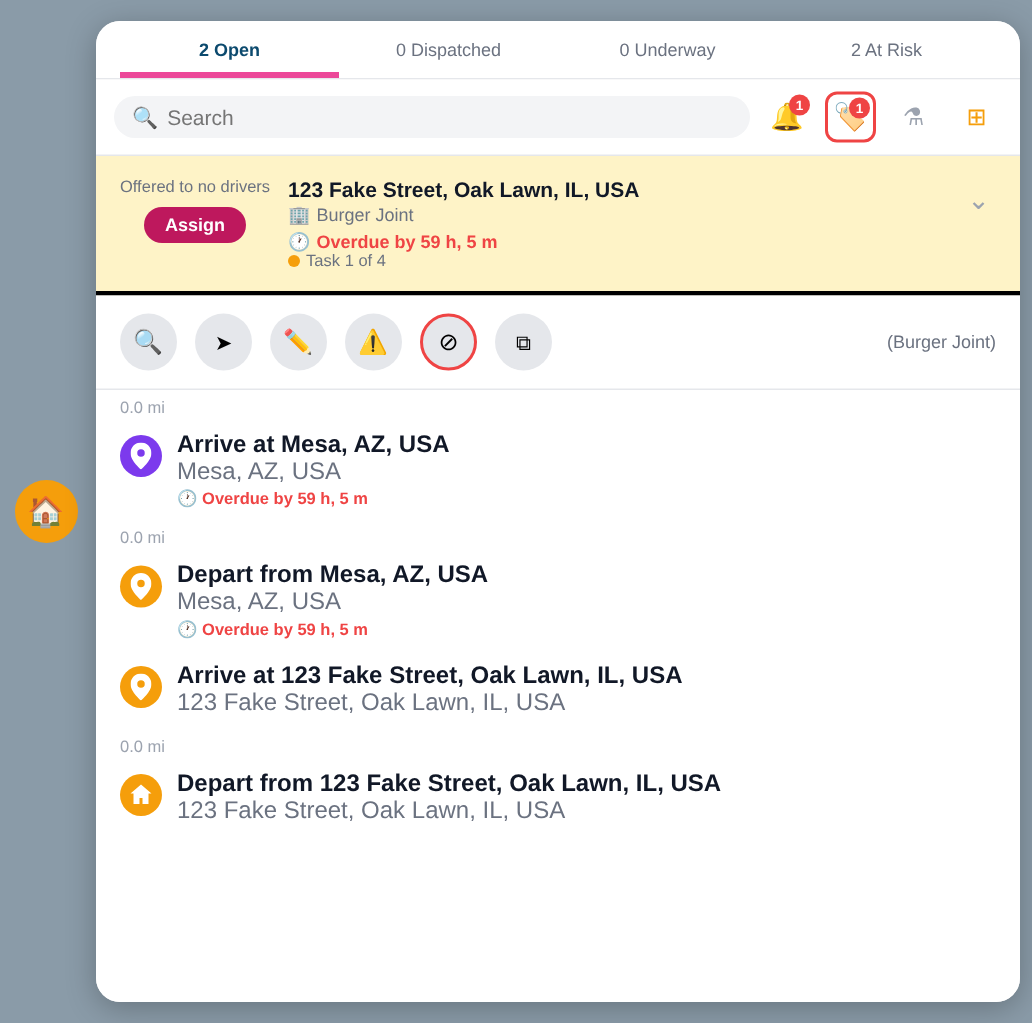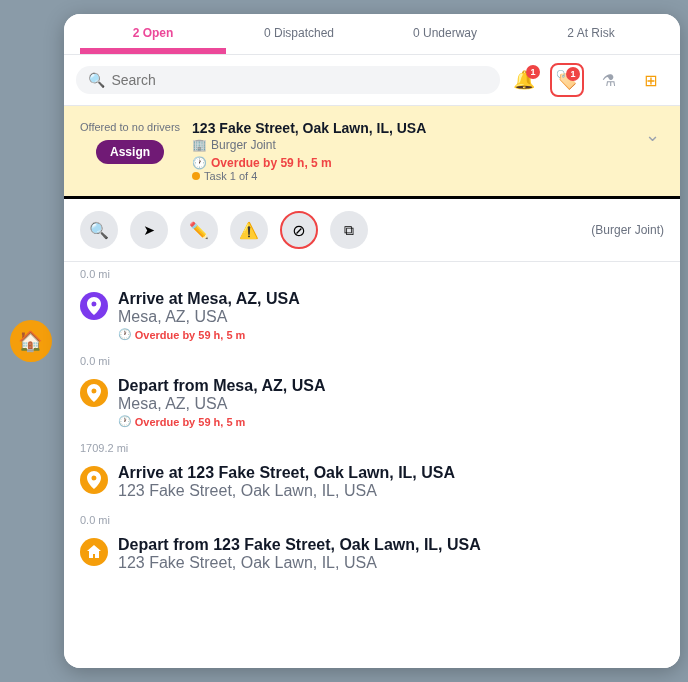--- a/index.html
+++ b/index.html
@@ -40,22 +40,22 @@
     .tab {
       flex: 1;
       text-align: center;
       font-size: 12px;
       color: #6b7280;
       padding-bottom: 8px;
       cursor: pointer;
       border-bottom: 2px solid transparent;
     }
     .tab.active {
-      color: #ec4899;
-      border-bottom: 6px solid #ec4899;
+      color: #0c4a6e;
+      border-bottom: 4px solid #ec4899;
       font-weight: 600;
       text-align: center;
     }
     
     .search-row {
       display: flex;
       align-items: center;
       background: #fff;
       padding: 8px 12px;
       gap: 8px;
@@ -124,21 +124,21 @@
       gap: 6px;
       min-width: 80px;
     }
     .offered-text {
       font-size: 11px;
       color: #6b7280;
       text-align: center;
       line-height: 1.3;
     }
     .assign-btn {
-      background: #701a75;
+      background: #be185d;
       color: #fff;
       border: none;
       border-radius: 16px;
       padding: 5px 14px;
       font-size: 12px;
       font-weight: 600;
       cursor: pointer;
     }
     .order-main {
       flex: 1;
@@ -390,21 +390,20 @@
           <svg width="14" height="18" viewBox="0 0 14 18" fill="none">
       <path d="M7 0C3.13 0 0 3.13 0 7c0 5.25 7 11 7 11s7-5.75 7-11c0-3.87-3.13-7-7-7zm0 9.5A2.5 2.5 0 1 1 7 4.5a2.5 2.5 0 0 1 0 5z" fill="white"></path>
     </svg>
         </div>
         <div class="task-content">
           <div class="task-title">Depart from Mesa, AZ, USA</div>
           <div class="task-addr">Mesa, AZ, USA</div>
           <div class="task-overdue"><span>🕐</span> Overdue by 59 h, 5 m</div>
         </div>
       </div>
-      <div class="distance-label">1709.2 mi</div>
       <div class="task-item">
         <div class="task-icon orange">
           <svg width="14" height="18" viewBox="0 0 14 18" fill="none">
       <path d="M7 0C3.13 0 0 3.13 0 7c0 5.25 7 11 7 11s7-5.75 7-11c0-3.87-3.13-7-7-7zm0 9.5A2.5 2.5 0 1 1 7 4.5a2.5 2.5 0 0 1 0 5z" fill="white"></path>
     </svg>
         </div>
         <div class="task-content">
           <div class="task-title">Arrive at 123 Fake Street, Oak Lawn, IL, USA</div>
           <div class="task-addr">123 Fake Street, Oak Lawn, IL, USA</div>
         </div>

